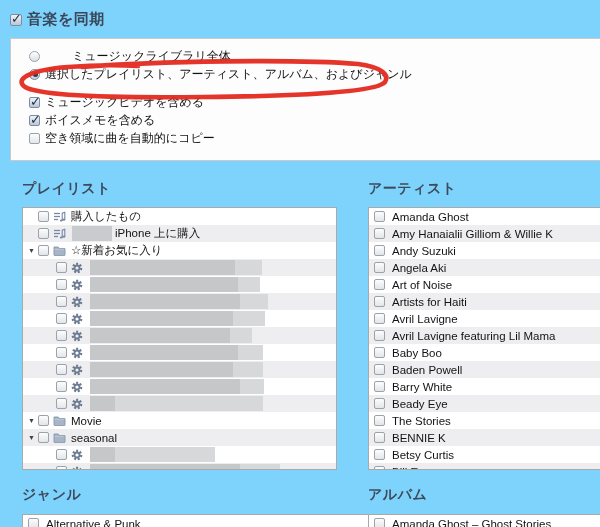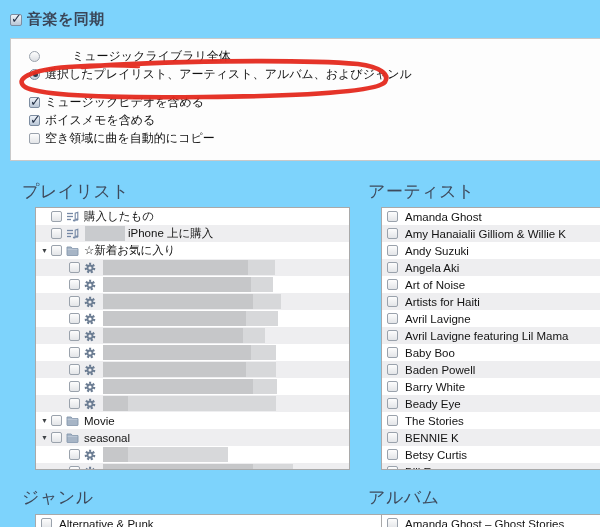--- a/index.html
+++ b/index.html
@@ -17,23 +17,23 @@
   .cb{width:11px;height:11px;border:1px solid #9aa2ac;border-radius:2px;flex:none;position:relative;
       background:linear-gradient(#fdfdfd,#e3e5e8);box-sizing:border-box;}
   .cb.checked{background:linear-gradient(#eef3f9,#b9c6d6);border-color:#7d8da1;}
   .cb.checked::after{content:"✓";position:absolute;left:0;top:-4px;font-size:13px;font-weight:bold;color:#1f2c42;}
   .cb.big{width:12px;height:12px;}
   .radio{width:11px;height:11px;border-radius:50%;border:1px solid #9aa2ac;flex:none;position:relative;
          background:linear-gradient(#fefefe,#dcdfe3);box-sizing:border-box;}
   .radio.sel{background:linear-gradient(#f2f5f9,#c2cdda);border-color:#76869c;}
   .radio.sel::after{content:"";position:absolute;left:2.5px;top:2.5px;width:5px;height:5px;border-radius:50%;background:#2e3a4e;}
   
-  .sec-h{position:absolute;font-size:17px;font-weight:normal;color:#3e4a5c;letter-spacing:.5px;white-space:nowrap;}
-  
-  .listbox{position:absolute;border:1px solid #a9a9a9;background:#fff;overflow:hidden;box-sizing:border-box;margin-left:13px;}
+  .sec-h{position:absolute;font-size:14px;font-weight:bold;color:#3e4a5c;letter-spacing:.5px;white-space:nowrap;}
+  
+  .listbox{position:absolute;border:1px solid #a9a9a9;background:#fff;overflow:hidden;box-sizing:border-box;}
   .listbox .row{height:17px;display:flex;align-items:center;font-size:11.5px;white-space:nowrap;}
   .listbox .row:nth-child(even){background:#eeeef0;}
   .prow{padding-left:2px;}
   .arow{padding-left:5px;gap:6px;}
   .tri{width:13px;flex:none;font-size:7px;color:#3f4346;text-align:center;line-height:17px;}
   .indent{width:18px;flex:none;}
   .licon{width:13px;height:12px;flex:none;margin:0 4px 0 4px;display:flex;align-items:center;}
   .blur{height:15px;flex:none;margin-left:2px;}
   .blur.dk{background:#c6c7c9;}
   .blur.lt{background:#d7d8da;margin-left:0;}

